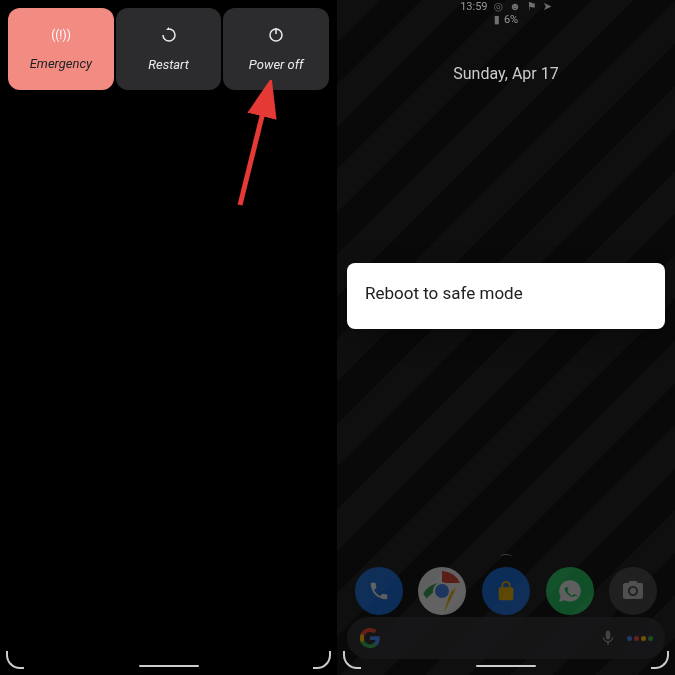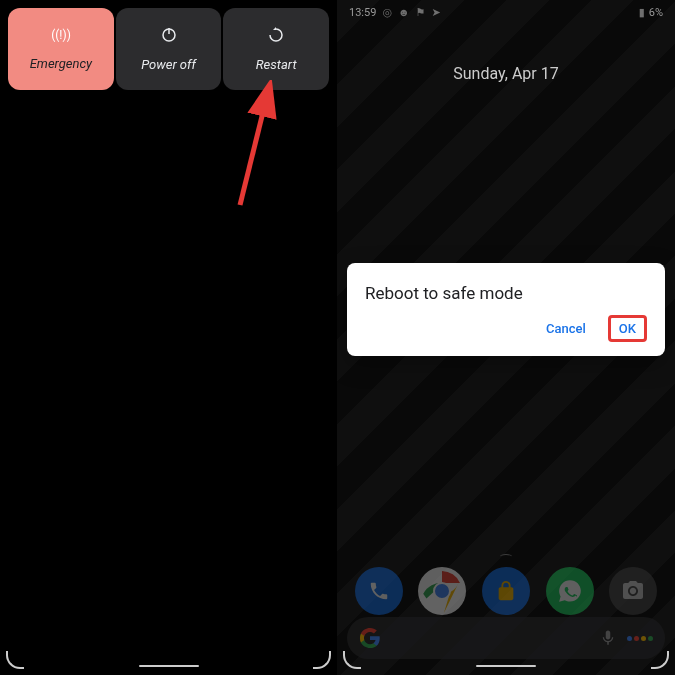--- a/index.html
+++ b/index.html
@@ -14,21 +14,21 @@
     .power-item.emergency { background: #f28b82; }
     .power-item .icon { color: #fff; }
     .power-item.emergency .icon { color: #fff; }
     .power-label { color: #e8eaed; font-size: 13px; font-style: italic; }
     .power-item.emergency .power-label { color: #202124; }
     
     
     .arrow { position: absolute; top: 80px; left: 230px; pointer-events: none; }
     
     
-    .status-bar { height: 24px; display: flex; align-items: center; justify-content: space-between; padding: 0 12px; color: #999; font-size: 11px; }
+    .status-bar { height: 24px; display: flex; align-items: center; justify-content: space-between; padding: 0 12px; color: #999; font-size: 11px; flex-direction: column; }
     .status-left { display: flex; align-items: center; gap: 6px; }
     .status-right { display: flex; align-items: center; gap: 4px; }
     .status-icon { opacity: 0.7; }
     
     
     .wallpaper { position: absolute; top: 0; left: 0; right: 0; bottom: 0; background: repeating-linear-gradient(135deg, #1a1a1a, #1a1a1a 30px, #0f0f0f 30px, #0f0f0f 60px); z-index: 0; }
     .dim-overlay { position: absolute; top: 0; left: 0; right: 0; bottom: 0; background: rgba(0,0,0,0.4); z-index: 2; }
     
     .status-bar, .date-text { position: relative; z-index: 3; }
     
@@ -73,34 +73,34 @@
       <span class="icon">
         <svg width="20" height="14" viewBox="0 0 20 14">
             <text x="10" y="11" text-anchor="middle" fill="#fff" font-size="12">((!))</text>
           </svg>
       </span>
       <span class="power-label">Emergency</span>
     </div>
     <div class="power-item">
       <span class="icon">
         <svg width="16" height="16" viewBox="0 0 16 16">
+            <path d="M 8 2 A 6 6 0 1 1 2 8" fill="none" stroke="#e8eaed" stroke-width="1.5"></path>
+            <polygon points="8,0 5,3 8,3" fill="#e8eaed"></polygon>
+          </svg>
+      </span>
+      <span class="power-label">Restart</span>
+    </div>
+    <div class="power-item">
+      <span class="icon">
+        <svg width="16" height="16" viewBox="0 0 16 16">
             <circle cx="8" cy="8" r="6" fill="none" stroke="#e8eaed" stroke-width="1.5"></circle>
             <line x1="8" y1="1" x2="8" y2="7" stroke="#e8eaed" stroke-width="1.5"></line>
           </svg>
       </span>
       <span class="power-label">Power off</span>
-    </div>
-    <div class="power-item">
-      <span class="icon">
-        <svg width="16" height="16" viewBox="0 0 16 16">
-            <path d="M 8 2 A 6 6 0 1 1 2 8" fill="none" stroke="#e8eaed" stroke-width="1.5"></path>
-            <polygon points="8,0 5,3 8,3" fill="#e8eaed"></polygon>
-          </svg>
-      </span>
-      <span class="power-label">Restart</span>
     </div>
   </div>
 
   <svg class="arrow" width="60" height="130">
     <defs>
         <marker id="ah" markerWidth="10" markerHeight="10" refX="5" refY="3" orient="auto">
           <polygon points="0,0 8,3 0,6" fill="#e53935"></polygon>
         </marker>
       </defs>
     <line x1="10" y1="125" x2="38" y2="12" stroke="#e53935" stroke-width="5" marker-end="url(#ah)"></line>
@@ -183,24 +183,20 @@
           <span style="width:5px;height:5px;background:#4285f4;border-radius:50%"></span>
           <span style="width:5px;height:5px;background:#ea4335;border-radius:50%"></span>
           <span style="width:5px;height:5px;background:#fbbc05;border-radius:50%"></span>
           <span style="width:5px;height:5px;background:#34a853;border-radius:50%"></span>
         </span>
     </div>
   </div>
 
   <div class="dialog">
     <div class="dialog-title">Reboot to safe mode</div>
-    <div class="dialog-actions">
-      <span class="dialog-btn">Cancel</span>
-      <span class="dialog-btn ok-highlight">OK</span>
-    </div>
   </div>
 
   <div class="nav-corners">
     <div class="nav-corner-l"></div>
     <div class="nav-pill"></div>
     <div class="nav-corner-r"></div>
   </div>
 </div>
 
 </body></html>

